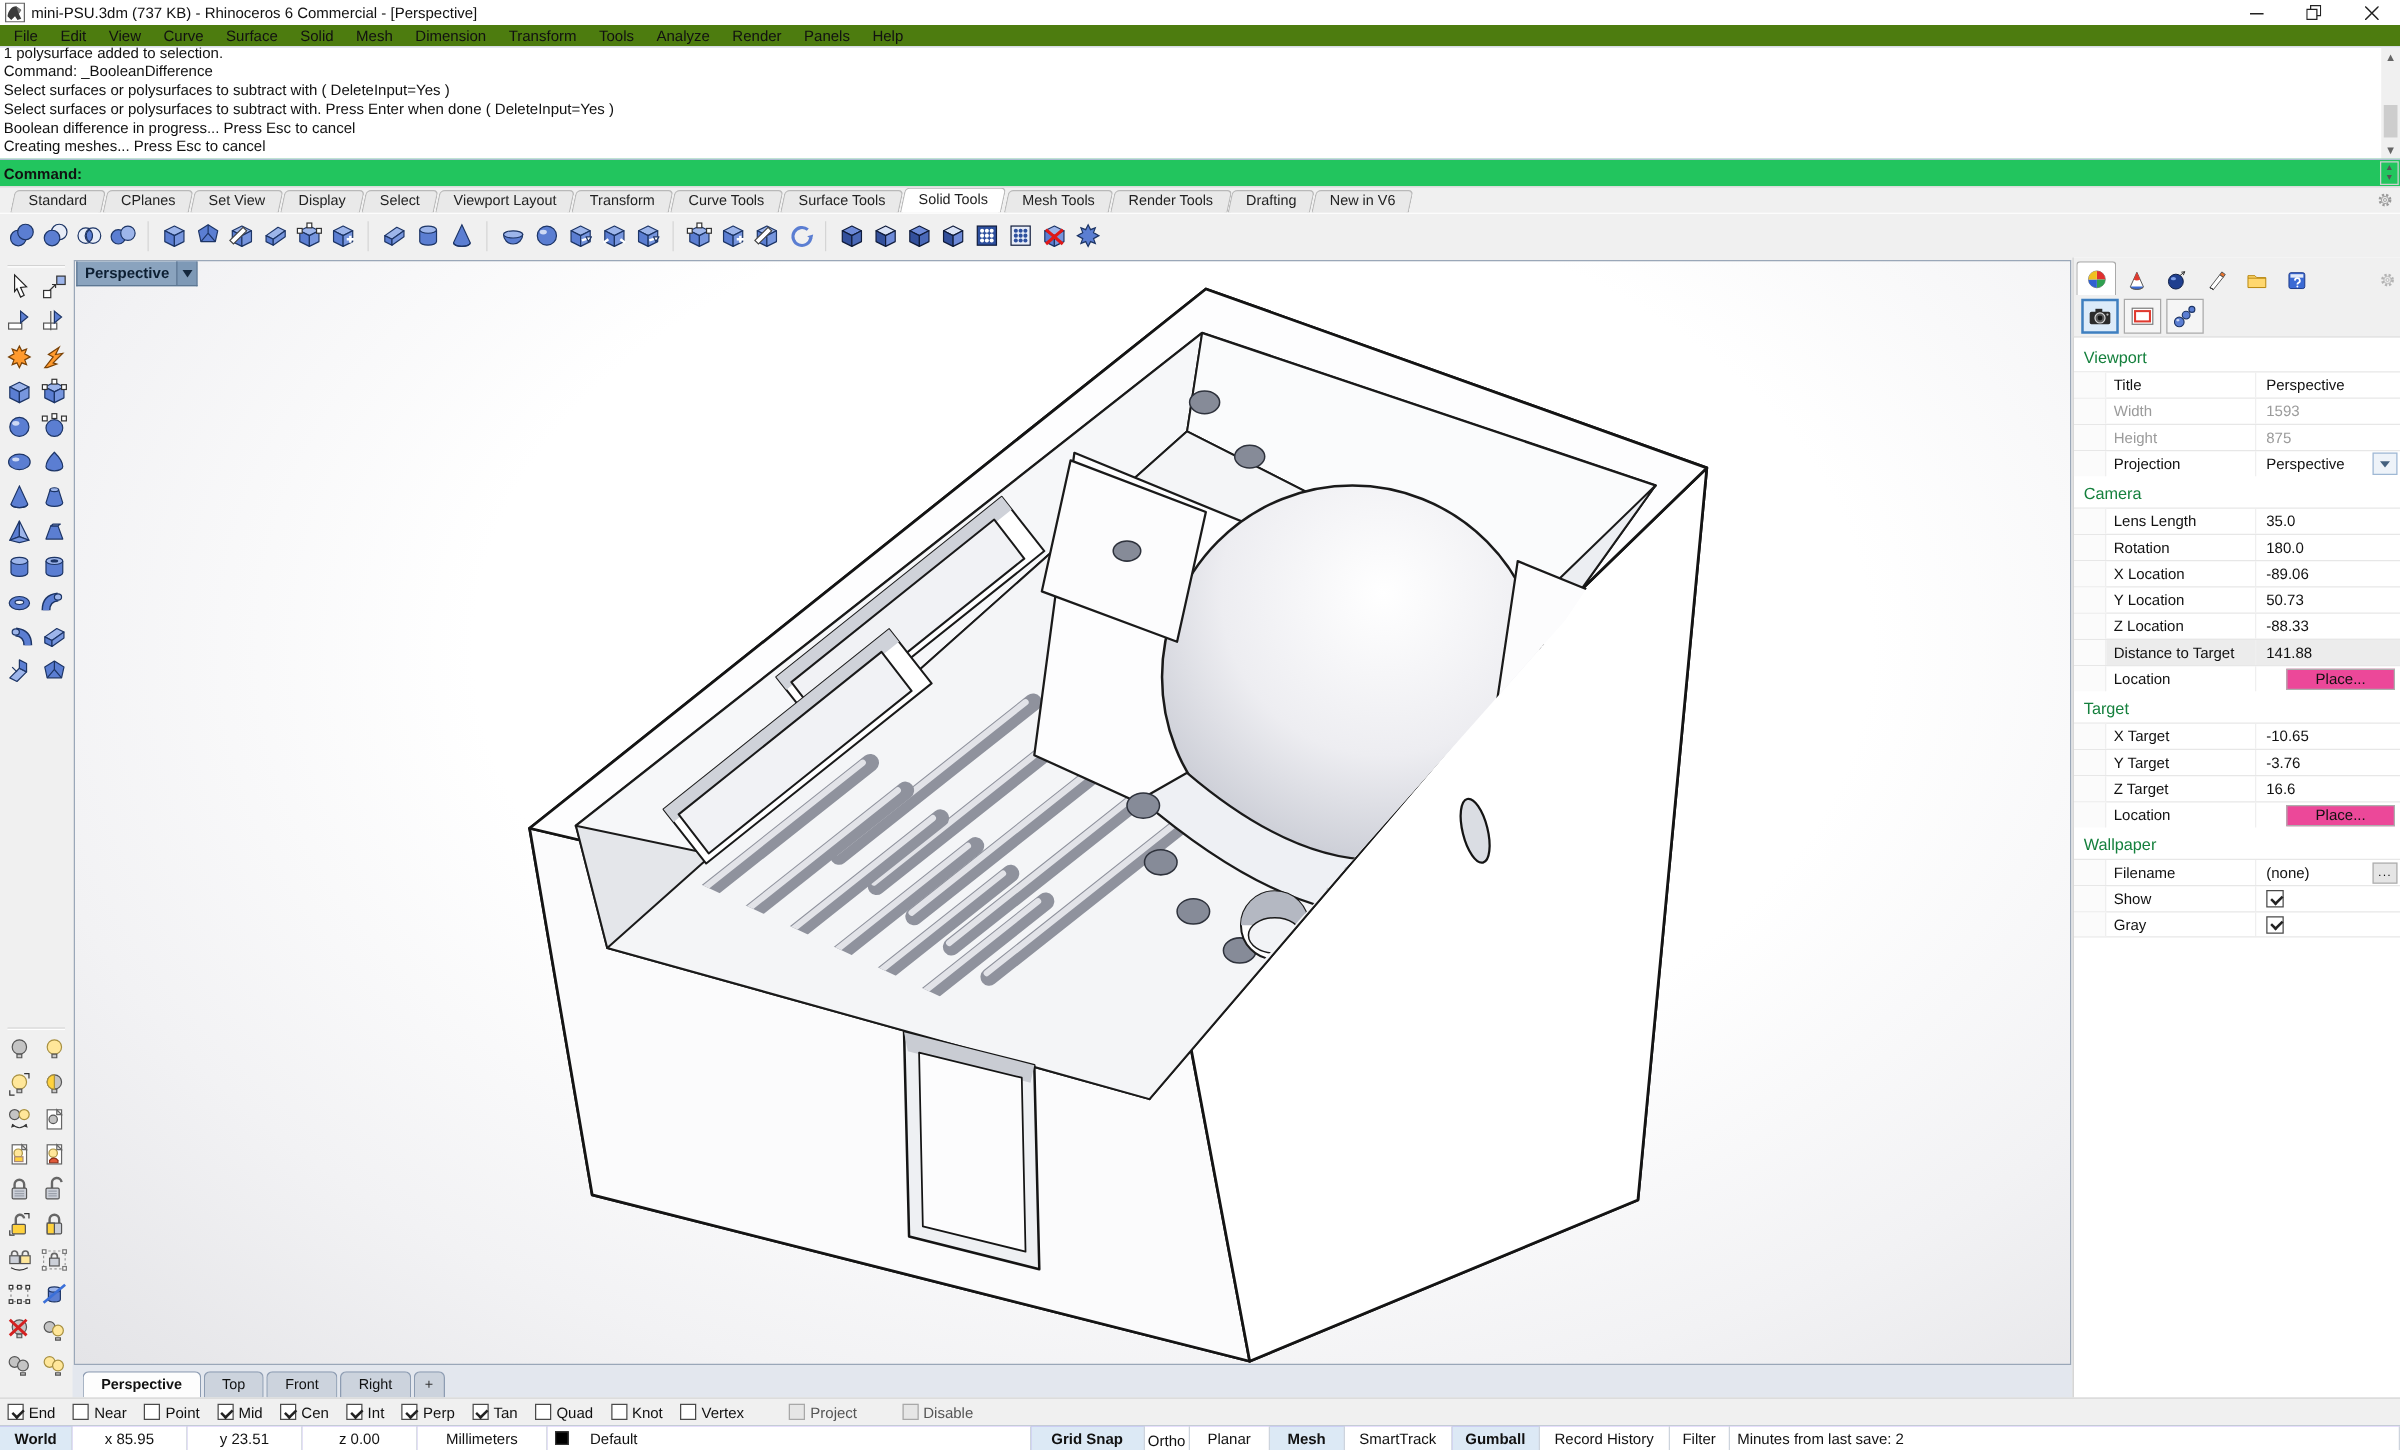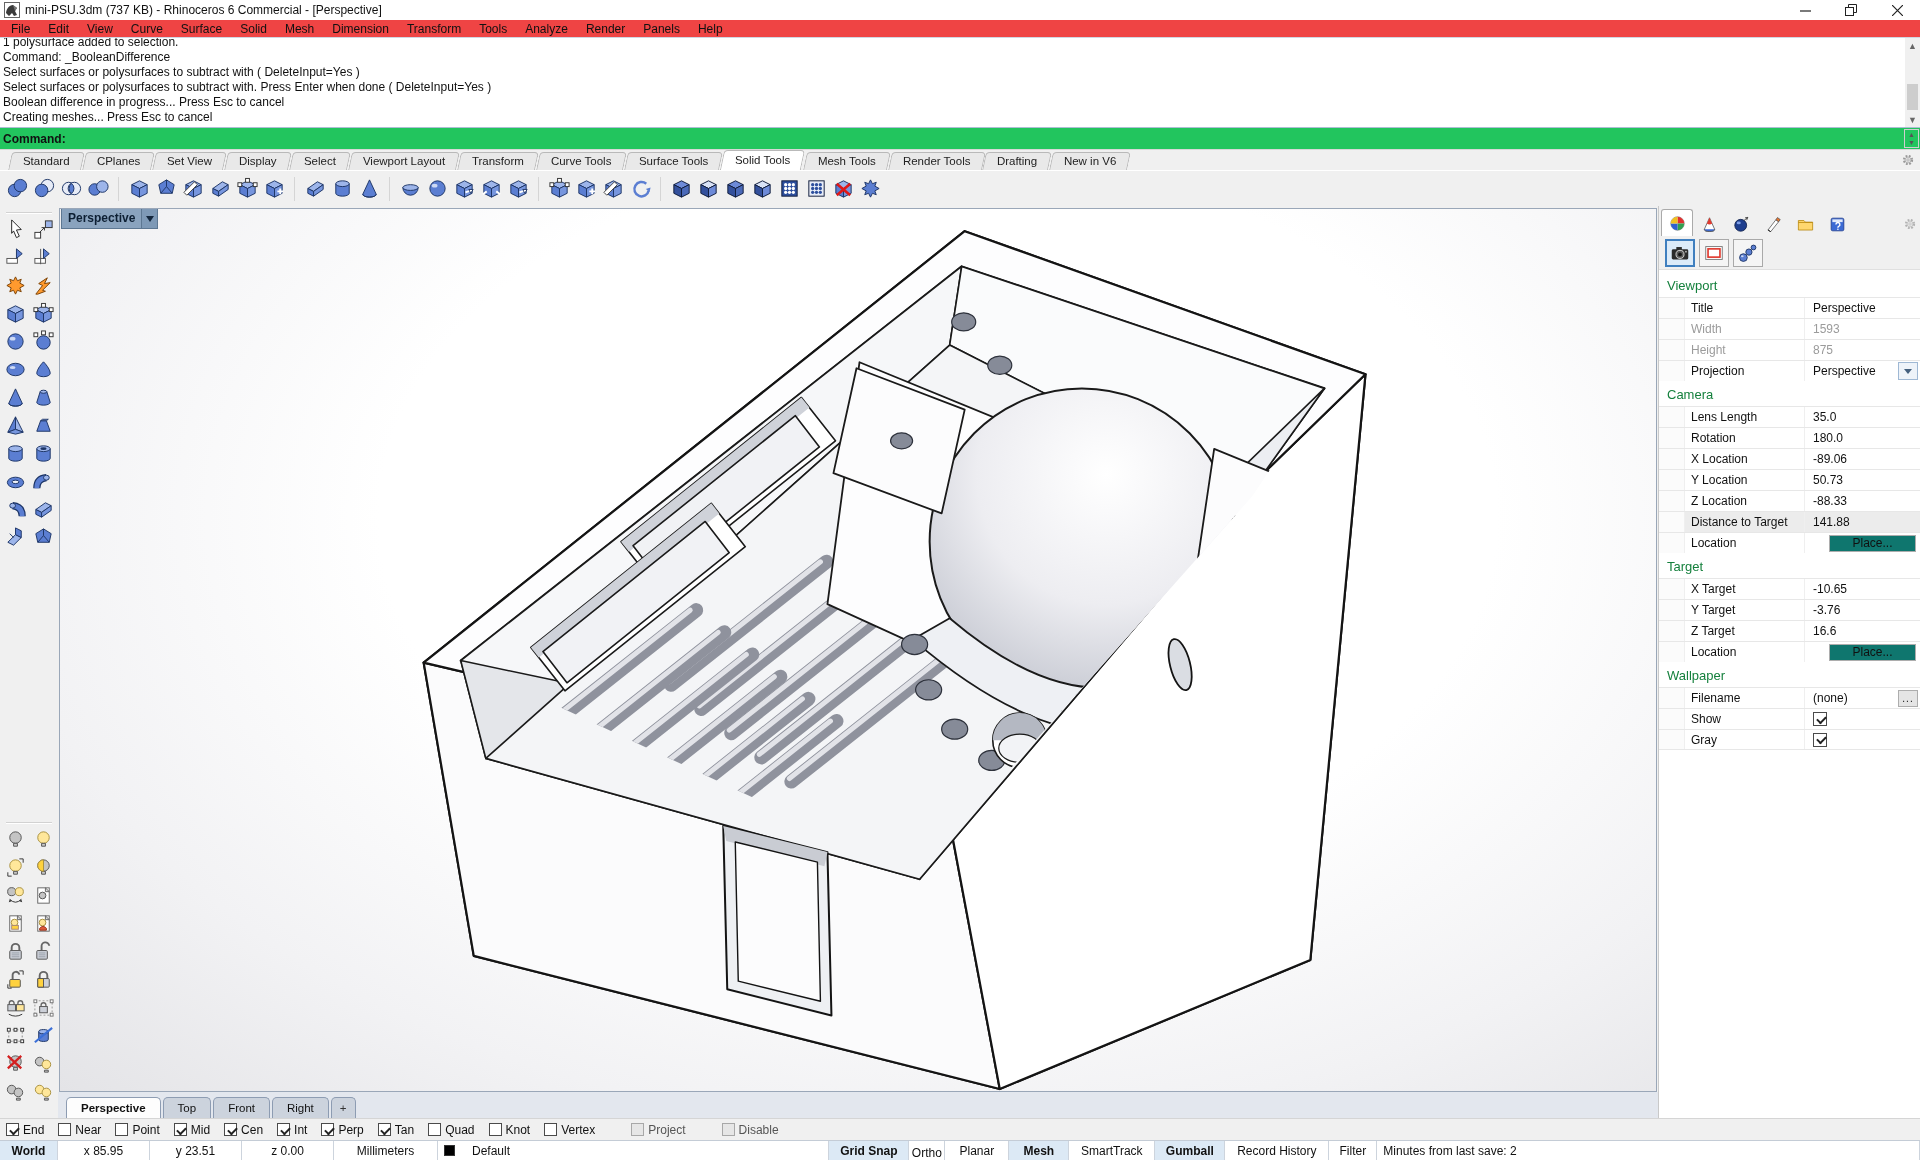--- a/index.html
+++ b/index.html
@@ -7,21 +7,21 @@
   #app{position:relative;width:1920px;height:1160px;background:#f0f0f0;
        font-family:"Liberation Sans",sans-serif;font-size:12px;color:#111;overflow:hidden;
        display:flex;flex-direction:column;}
   
   .titlebar{height:20px;background:#fff;display:flex;align-items:center;flex:none;}
   .appicon{width:16px;height:16px;margin:0 5px 0 4px;}
   .wtitle{font-size:12px;color:#111;}
   .wctrls{margin-left:auto;display:flex;height:100%;}
   .wbtn{width:46px;display:flex;align-items:center;justify-content:center;cursor:pointer;}
   
-  .menubar{height:17px;background:#ef4444;display:flex;align-items:center;padding-left:2px;flex:none;}
+  .menubar{height:17px;background:#4d7c0f;display:flex;align-items:center;padding-left:2px;flex:none;}
   .mitem{padding:0 9px;cursor:pointer;}
   
   .cmdwrap{position:relative;height:90px;background:#fff;border-top:1px solid #d0d6e2;flex:none;overflow:hidden;}
   .cmdhist{padding:0 3px;line-height:15px;margin-top:-3px;}
   .cscroll{position:absolute;top:0;right:0;width:15px;height:100%;background:#f0f0f0;display:flex;flex-direction:column;align-items:center;}
   .sarr{width:15px;height:15px;display:flex;align-items:center;justify-content:center;color:#666;font-size:9px;cursor:pointer;}
   .strack{flex:1;width:15px;position:relative;}
   .sthumb{position:absolute;left:2px;right:2px;top:52%;height:26px;background:#cdcdcd;cursor:pointer;}
   .promptrow{position:relative;height:22px;background:#22c55e;border-top:1px solid #aebed4;display:flex;align-items:center;flex:none;}
   .prompt{font-weight:bold;padding-left:3px;}
@@ -73,21 +73,21 @@
   .pbtn.on{border:2px solid #3f7fbf;background:#dcebf9;}
   .pbody{flex:1;overflow:hidden;padding-top:2px;}
   .psec{font-size:13px;color:#15803d;padding:6px 0 4px 8px;}
   .prow{display:flex;height:21px;border-top:1px solid #e7e7e7;align-items:stretch;font-size:12px;}
   .prow:last-child{border-bottom:1px solid #e7e7e7;}
   .pind{width:26px;border-right:1px solid #efefef;flex:none;background:#fbfbfb;}
   .plab{width:120px;flex:none;display:flex;align-items:center;padding-left:6px;border-right:1px solid #efefef;}
   .pval{flex:1;display:flex;align-items:center;padding-left:8px;position:relative;}
   .dis{color:#9b9b9b;}
   .shade{background:#ececec;}
-  .pbtnw{margin:1px 4px 1px 16px;flex:1;border:1px solid #adadad;background:#0f766e;height:17px;
+  .pbtnw{margin:1px 4px 1px 16px;flex:1;border:1px solid #adadad;background:#ec4899;height:17px;
          display:flex;align-items:center;justify-content:center;font-size:12px;cursor:pointer;}
   .dots{width:20px;height:17px;margin-right:2px;border:1px solid #adadad;background:#e5e5e5;display:flex;
         align-items:center;justify-content:center;cursor:pointer;flex:none;font-size:10px;letter-spacing:1px;}
   .combo{position:absolute;right:2px;top:1px;bottom:1px;width:20px;border:1px solid #9fb8d4;background:#eef3f9;
          display:flex;align-items:center;justify-content:center;cursor:pointer;}
   .ctri{width:0;height:0;border:4px solid transparent;border-top:5px solid #44607e;margin-top:4px;}
   
   .cb{width:14px;height:14px;border:1px solid #4a4a4a;background:#fff;position:relative;display:inline-block;flex:none;cursor:pointer;}
   .cb.ck::after{content:"";position:absolute;left:2.5px;top:2.5px;width:7px;height:4px;
                 border-left:2px solid #222;border-bottom:2px solid #222;transform:rotate(-45deg);}
@@ -1238,21 +1238,21 @@
       <div class="scell" style="width: 92px;">
         <span>z 0.00</span>
       </div>
       <div class="scell" style="width: 104px;">
         <span>Millimeters</span>
       </div>
       <div class="scell left" style="flex: 1 1 0px;">
         <span class="swatch"></span>
         <span>Default</span>
       </div>
-      <div class="scell on bold" style="width: 80px;">
+      <div class="scell on bold" style="width: 91px;">
         <span>Grid Snap</span>
       </div>
       <div class="scell" style="width: 36px; align-items: flex-end;">
         <span>Ortho</span>
       </div>
       <div class="scell" style="width: 64px;">
         <span>Planar</span>
       </div>
       <div class="scell on bold" style="width: 60px;">
         <span>Mesh</span>

